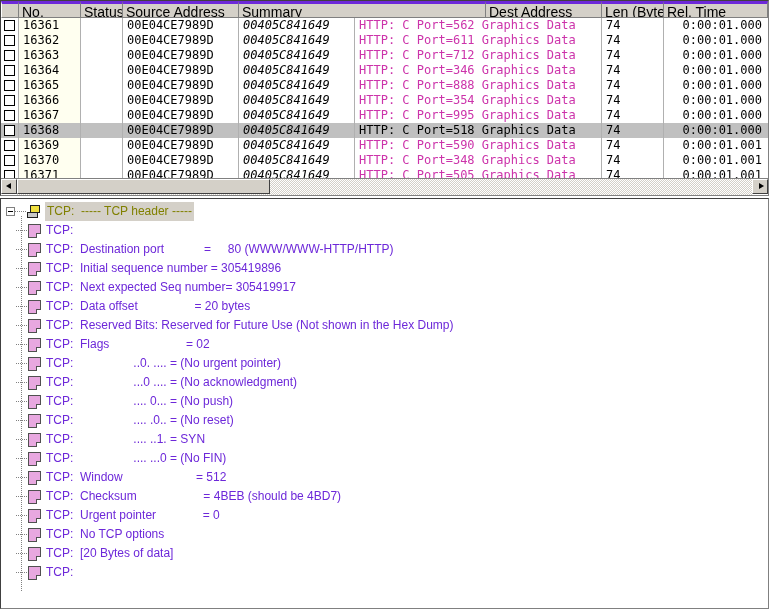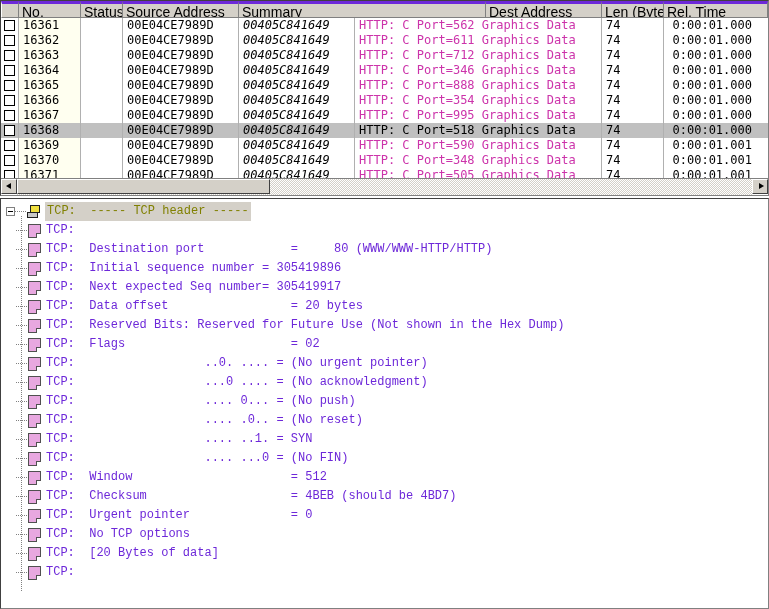--- a/index.html
+++ b/index.html
@@ -91,21 +91,21 @@
     background: #ffffff;
     margin: 2px 0 0 3px;
     box-sizing: border-box;
   }
   .cell-no      { width: 62px;  background: #fffff0; }
   .cell-status  { width: 42px;  background: #ffffff; }
   .cell-src     { width: 116px; }
   .cell-dst     { width: 116px; font-style: italic; }
   .cell-summary { width: 247px; color: #cc33aa; letter-spacing: 0px; }
   .cell-len     { width: 62px; }
-  .cell-time    { width: 104px; text-align: right; padding-right: 16px; padding-left: 0;
+  .cell-time    { width: 104px; text-align: right; padding-right: 6px; padding-left: 0;
                   border-right: none; }
 
   
   .hscroll {
     position: absolute;
     left: 0; bottom: 0;
     width: 767px;
     height: 17px;
     background: #ffffff;
     border-top: 1px solid #808080;
@@ -258,21 +258,21 @@
     position: absolute;
     left: 0px; top: 7px;
     width: 11px; height: 6px;
     border: 1px solid #202020;
     background: #a8a8a8;
     box-sizing: border-box;
   }
   .icon-pc.tcp .base { background: #c8c8c8; }
 
   .tree-label {
-    font-family: Liberation Mono, monospace;
+    font-family: Liberation Sans, sans-serif;
     font-size: 12px;
     white-space: pre;
     letter-spacing: 0px;
   }
   .lbl-tcp  { color: #6d28d9; }
   .lbl-root-tcp {
     color: #808000;
     background: #d4d0c8;
     padding: 0 2px;
   }

